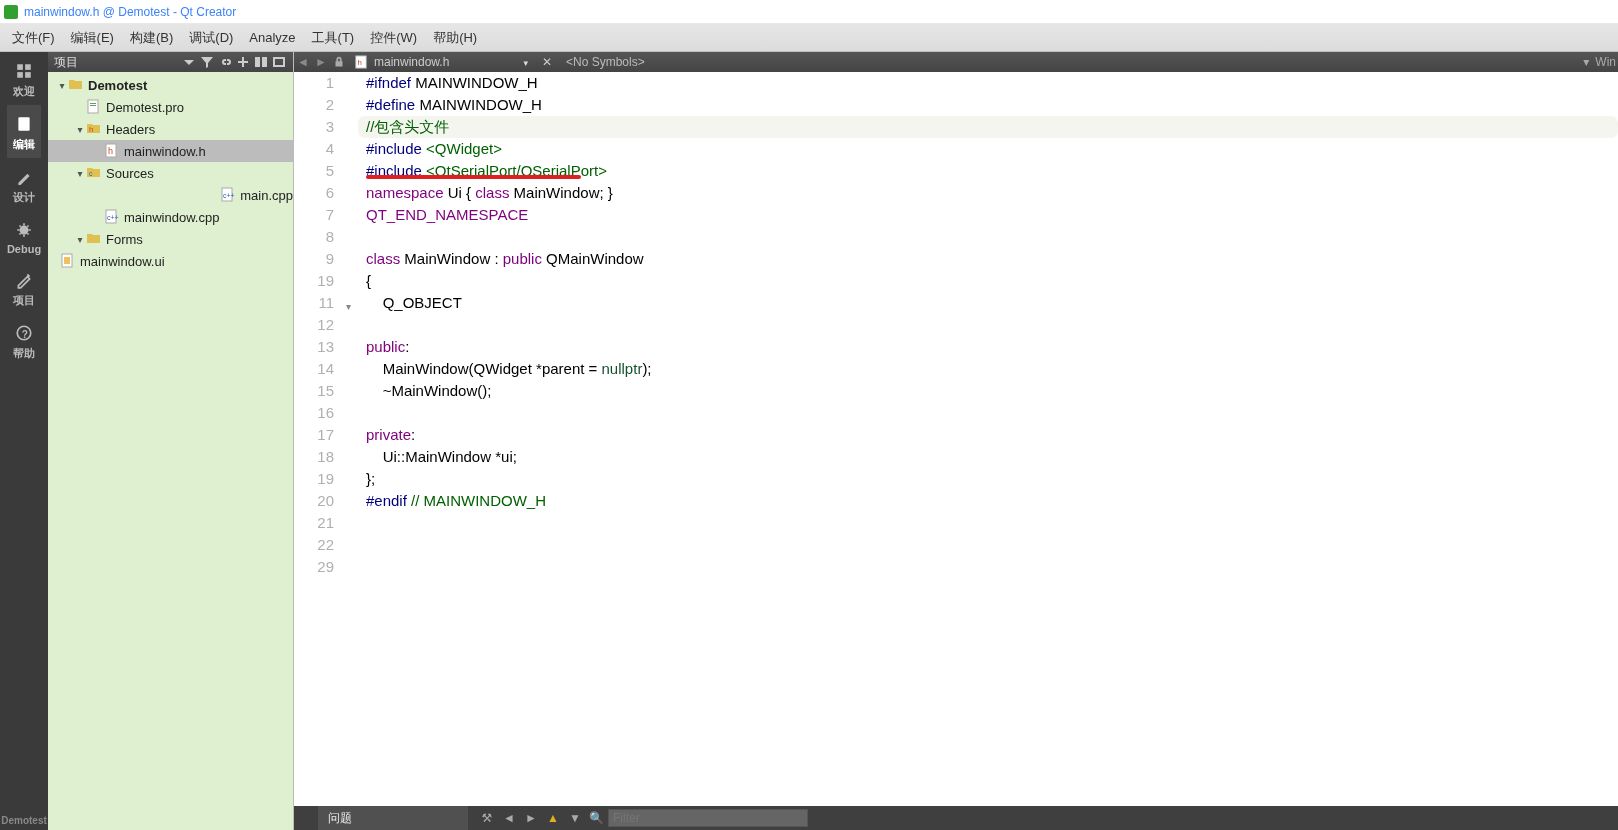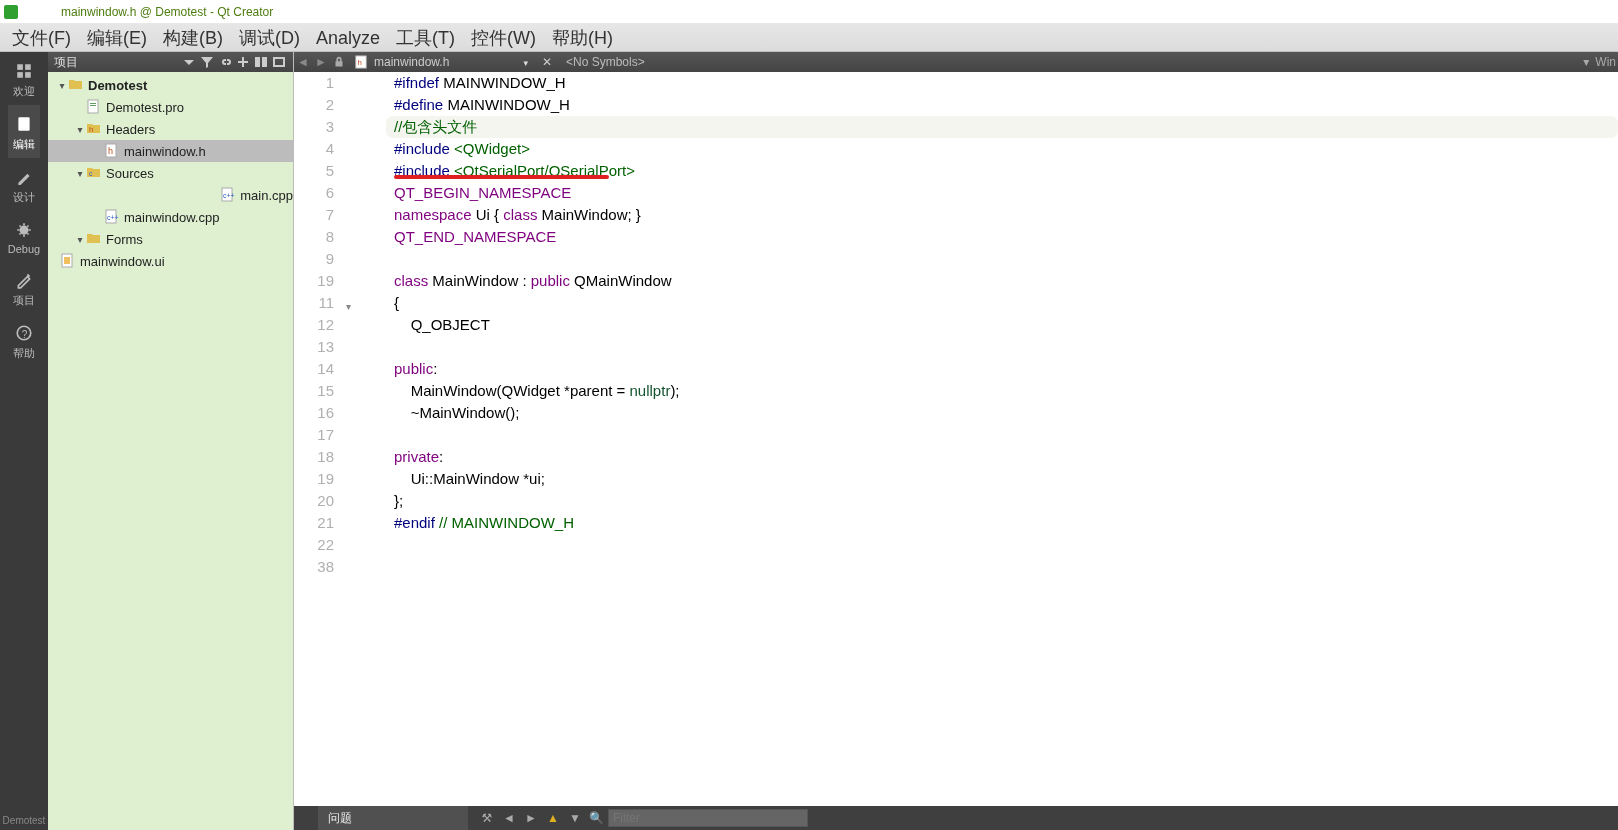--- a/index.html
+++ b/index.html
@@ -1,31 +1,31 @@
 <!DOCTYPE html>
 <html><head>
 <meta charset="utf-8">
 <style>
 * { margin: 0; padding: 0; box-sizing: border-box; font-family: "Segoe UI", Arial, sans-serif; }
 html, body { width: 100%; height: 100%; overflow: hidden; }
 body { display: flex; flex-direction: column; background: #fff; }
 
 
-.titlebar { height: 24px; background: #fff; display: flex; align-items: center; padding-left: 4px; font-size: 12px; color: #4d7c0f; border-bottom: 1px solid #e8e8e8; gap: 37px; }
+.titlebar { height: 24px; background: #fff; display: flex; align-items: center; padding-left: 4px; font-size: 12px; color: #3b82f6; border-bottom: 1px solid #e8e8e8; }
 .titlebar .qt-icon { width: 14px; height: 14px; background: #30a030; border-radius: 2px; margin-right: 6px; }
 
 
-.menubar { height: 28px; background: linear-gradient(#e6e6e6,#dcdcdc); display: flex; align-items: center; padding: 0 4px; font-size: 18px; color: #333; border-bottom: 1px solid #c0c0c0; text-align: center; }
+.menubar { height: 28px; background: linear-gradient(#e6e6e6,#dcdcdc); display: flex; align-items: center; padding: 0 4px; font-size: 13px; color: #333; border-bottom: 1px solid #c0c0c0; text-align: center; }
 .menubar .item { padding: 0 8px; line-height: 28px; cursor: default; }
 
 
 .mainrow { flex: 1; display: flex; min-height: 0; }
 
 
-.modebar { width: 48px; background: #3a3a3a; color: #bbb; display: flex; flex-direction: column; align-items: center; font-size: 11px; }
+.modebar { width: 48px; background: #3a3a3a; color: #bbb; display: flex; flex-direction: column; align-items: center; font-size: 11px; font-weight: bold; }
 .modebar .slot { width: 100%; padding: 10px 0 6px; text-align: center; cursor: default; }
 .modebar .slot.selected { background: #4a4a4a; color: #fff; }
 .modebar .micon { width: 18px; height: 18px; margin: 0 auto 4px; }
 .modebar .spacer { flex: 1; }
 .modebar .footlabel { font-size: 10px; color: #888; padding-bottom: 4px; }
 
 
 .projpanel { width: 246px; background: #dff0d0; display: flex; flex-direction: column; border-right: 1px solid #bcbcbc; font-size: 13px; color: #222; }
 .projheader { height: 20px; background: linear-gradient(#555,#444); color: #ddd; display: flex; align-items: center; padding: 0 6px; font-size: 12px; }
 .projheader .title { flex: 1; }
@@ -50,21 +50,21 @@
 .edittabs .dd::after { content: "▾"; margin-left: 2px; font-size: 9px; }
 .edittabs .close { padding: 0 6px; cursor: default; }
 .edittabs .sym { padding-left: 8px; color: #bbb; }
 .edittabs .flex { flex: 1; }
 .edittabs .rightdd { padding: 0 4px; color: #aaa; cursor: default; }
 .edittabs .rightlabel { padding: 0 2px; color: #aaa; }
 
 
 .codewrap { flex: 1; display: flex; min-height: 0; font-family: Consolas,"Lucida Console",monospace; font-size: 15px; line-height: 22px; background: #fff; position: relative; }
 .gutter { width: 50px; text-align: right; padding-right: 10px; color: #b0b0b0; user-select: none; }
-.codelines { flex: 1; position: relative; margin-left: 28px; }
+.codelines { flex: 1; position: relative; }
 .codelines .line { white-space: pre; padding-left: 8px; }
 .c-pre { color: #00007f; } 
 .c-inc { color: #006000; } 
 .c-kw  { color: #7f007f; } 
 .c-nul { color: #14532d; }
 .annot { position: absolute; height: 4px; background: #e02020; border-radius: 4px; }
 .cursorline { background: #f5f5f0; border-radius: 7px; }
 
 
 .botwrap { display: flex; background: #3f3f3f; height: 24px; align-items: center; color: #ddd; font-size: 12px; }
@@ -280,33 +280,32 @@
           <div>13</div>
           <div>14</div>
           <div>15</div>
           <div>16</div>
           <div>17</div>
           <div>18</div>
           <div>19</div>
           <div>20</div>
           <div>21</div>
           <div>22</div>
-          <div>38</div>
+          <div>29</div>
         </div>
       <div style="width:14px;position:relative" id="foldcol">
           <div style="position: absolute; top: 224px; left: 2px; font-size: 10px; color: rgb(136, 136, 136);">▾</div>
         </div>
       <div class="codelines" id="codelines">
           <div class="line"><span class="c-pre">#ifndef</span> MAINWINDOW_H</div>
           <div class="line"><span class="c-pre">#define</span> MAINWINDOW_H</div>
           <div class="line cursorline"><span class="c-inc">//包含头文件</span></div>
           <div class="line"><span class="c-pre">#include</span> <span class="c-inc">&lt;QWidget&gt;</span></div>
           <div class="annot" style="top: 103px; left: 8px; width: 215px;"></div>
           <div class="line"><span class="c-pre">#include</span> <span class="c-inc">&lt;QtSerialPort/QSerialPort&gt;</span></div>
-          <div class="line"><span class="c-kw">QT_BEGIN_NAMESPACE</span></div>
           <div class="line"><span class="c-kw">namespace</span> Ui { <span class="c-kw">class</span> MainWindow; }</div>
           <div class="line"><span class="c-kw">QT_END_NAMESPACE</span></div>
           <div class="line">&nbsp;</div>
           <div class="line"><span class="c-kw">class</span> MainWindow : <span class="c-kw">public</span> QMainWindow</div>
           <div class="line">{</div>
           <div class="line">    Q_OBJECT</div>
           <div class="line">&nbsp;</div>
           <div class="line"><span class="c-kw">public</span>:</div>
           <div class="line">    MainWindow(QWidget *parent = <span class="c-nul">nullptr</span>);</div>
           <div class="line">    ~MainWindow();</div>

